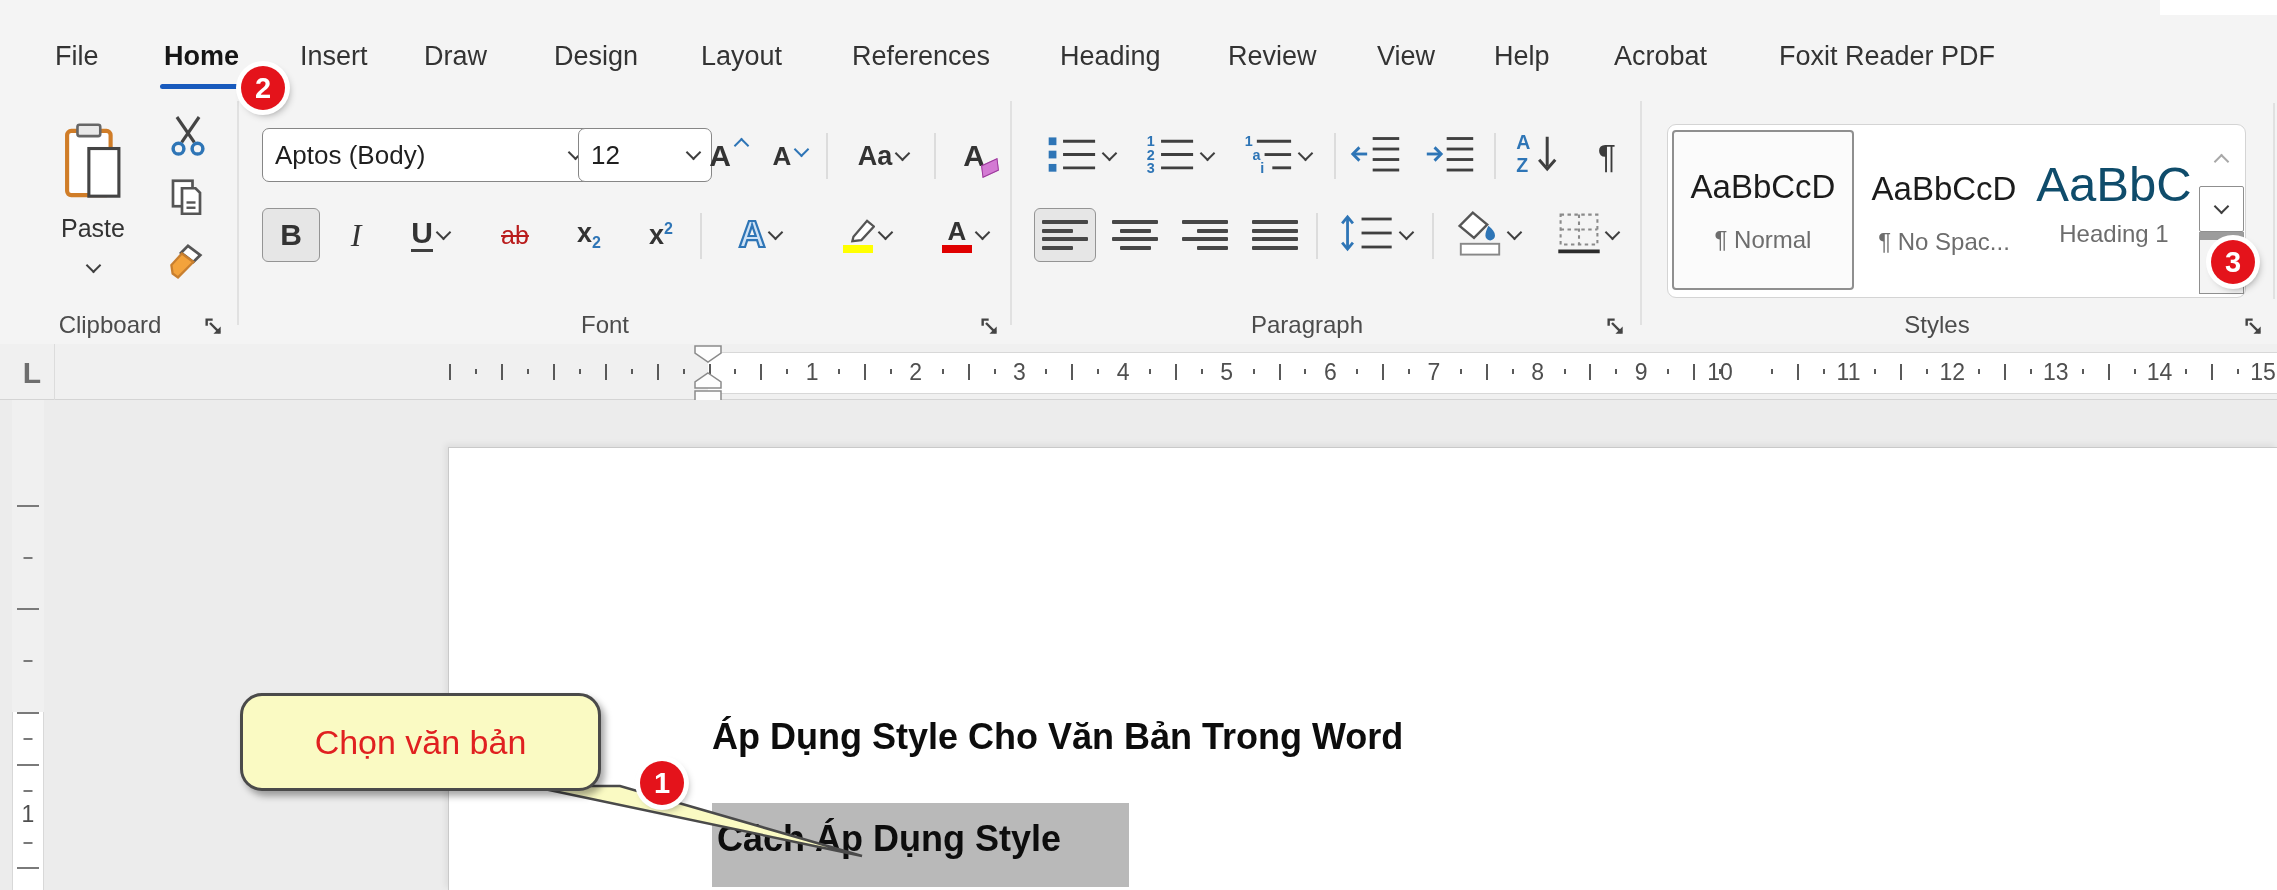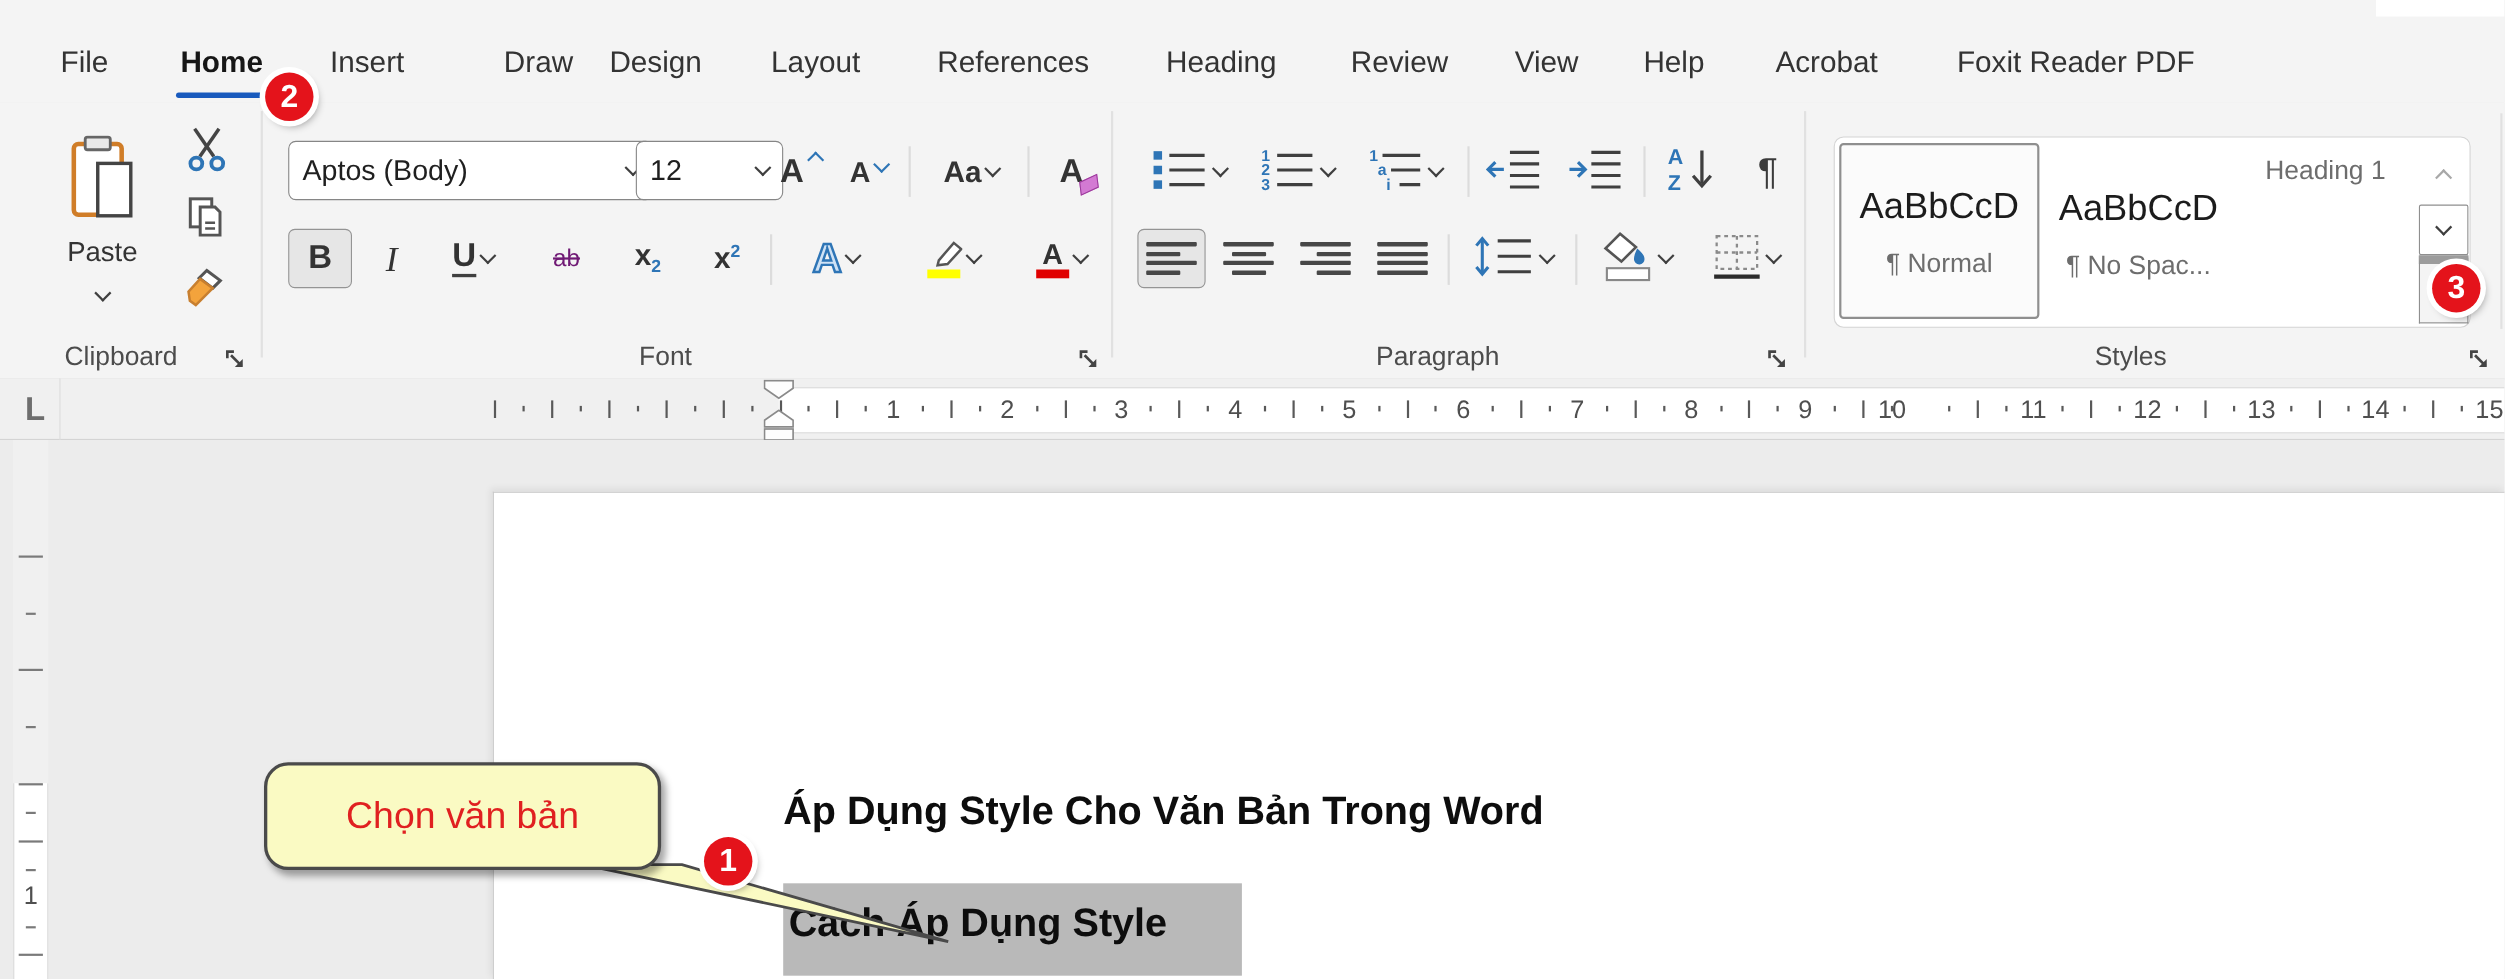--- a/index.html
+++ b/index.html
@@ -25,21 +25,21 @@
   .chev{display:inline-block;width:9px;height:9px;border-right:2.3px solid #3f3f3f;border-bottom:2.3px solid #3f3f3f;transform:rotate(45deg);margin-top:-5px;flex:0 0 auto}
   .chev.up{transform:rotate(-135deg);margin-top:5px}
   .chev.blue{border-color:var(--icon-blue,#2e75b6)}
   .chev.lite{border-color:#a8a8a8}
   .ltr{font-size:30px;font-weight:600;color:#333;line-height:1}
   .vsep2{position:absolute;top:120px;height:46px;width:1.5px;background:#dcdcdc}
   .vsep1{position:absolute;top:40px;height:46px;width:1.5px;background:#dcdcdc}
 
   
   .uIc{border-bottom:3px solid #3f3f3f;padding-bottom:1px}
-  .strike{text-decoration:line-through;font-size:22px;color:#701a75}
+  .strike{text-decoration:line-through;font-size:25px;color:#b91c1c}
   .fxA{font-size:37px;font-weight:700;color:#cfe2f5;-webkit-text-stroke:2.2px var(--icon-blue,#2e75b6)}
   .colbar{display:block;width:30px;height:8px;margin-top:1px}
   .stack{display:flex;flex-direction:column;align-items:center;justify-content:center}
   .eraser{position:absolute;right:6px;bottom:8px;width:16px;height:10px;background:#d37ad3;border:1.5px solid #9b3a9b;transform:rotate(-25deg) skewX(-18deg)}
   .caseBtn{font-size:27px;font-weight:600;color:#333}
 
   
   .al{width:46px;height:36px;display:flex;flex-direction:column;justify-content:space-between;padding:3px 0;box-sizing:border-box}
   .al i{display:block;height:4px;background:#474747;border-radius:1px}
   .al .w1{width:46px}.al .w2{width:31px}
@@ -89,21 +89,21 @@
 </head>
 <body>
 
 <div id="screen">
 
   <div class="tabbar">
     <div class="wcorner"></div>
     <span class="tab" style="left:51px">File</span>
     <span class="tab active" style="left:160px">Home</span>
     <span class="tab" style="left:296px">Insert</span>
-    <span class="tab" style="left:454px">Draw</span>
+    <span class="tab" style="left:420px">Draw</span>
     <span class="tab" style="left:550px">Design</span>
     <span class="tab" style="left:697px">Layout</span>
     <span class="tab" style="left:848px">References</span>
     <span class="tab" style="left:1056px">Heading</span>
     <span class="tab" style="left:1224px">Review</span>
     <span class="tab" style="left:1373px">View</span>
     <span class="tab" style="left:1490px">Help</span>
     <span class="tab" style="left:1610px">Acrobat</span>
     <span class="tab" style="left:1775px">Foxit Reader PDF</span>
     <div class="badge" style="left:241px;top:66px">2</div>
@@ -398,20 +398,21 @@
     <div class="gallery">
       <div class="tile selected" style="left:4px;width:182px">
         <span class="sample">AaBbCcD</span>
         <span class="stlabel">¶ Normal</span>
       </div>
       <div class="tile" style="left:192px;width:168px">
         <span class="sample">AaBbCcD</span>
         <span class="stlabel">¶ No Spac...</span>
       </div>
       <div class="tile h1" style="left:364px;width:164px">
+        <span class="sample">AaBbC</span>
         <span class="stlabel">Heading 1</span>
       </div>
       <div class="scell" style="top:7px;height:54px;border-radius:0 8px 0 0">
         <span class="chev up lite"></span>
       </div>
       <div class="scell" style="top:61px;height:46px;border:1.6px solid #8f8f8f;background:#fff;border-radius:2px">
         <span class="chev"></span>
       </div>
       <div class="scell" style="top:107px;height:62px;border:1.6px solid #8f8f8f;background:#f4f4f4;border-top-width:8px;border-top-color:#9c9c9c"></div>
     </div>

